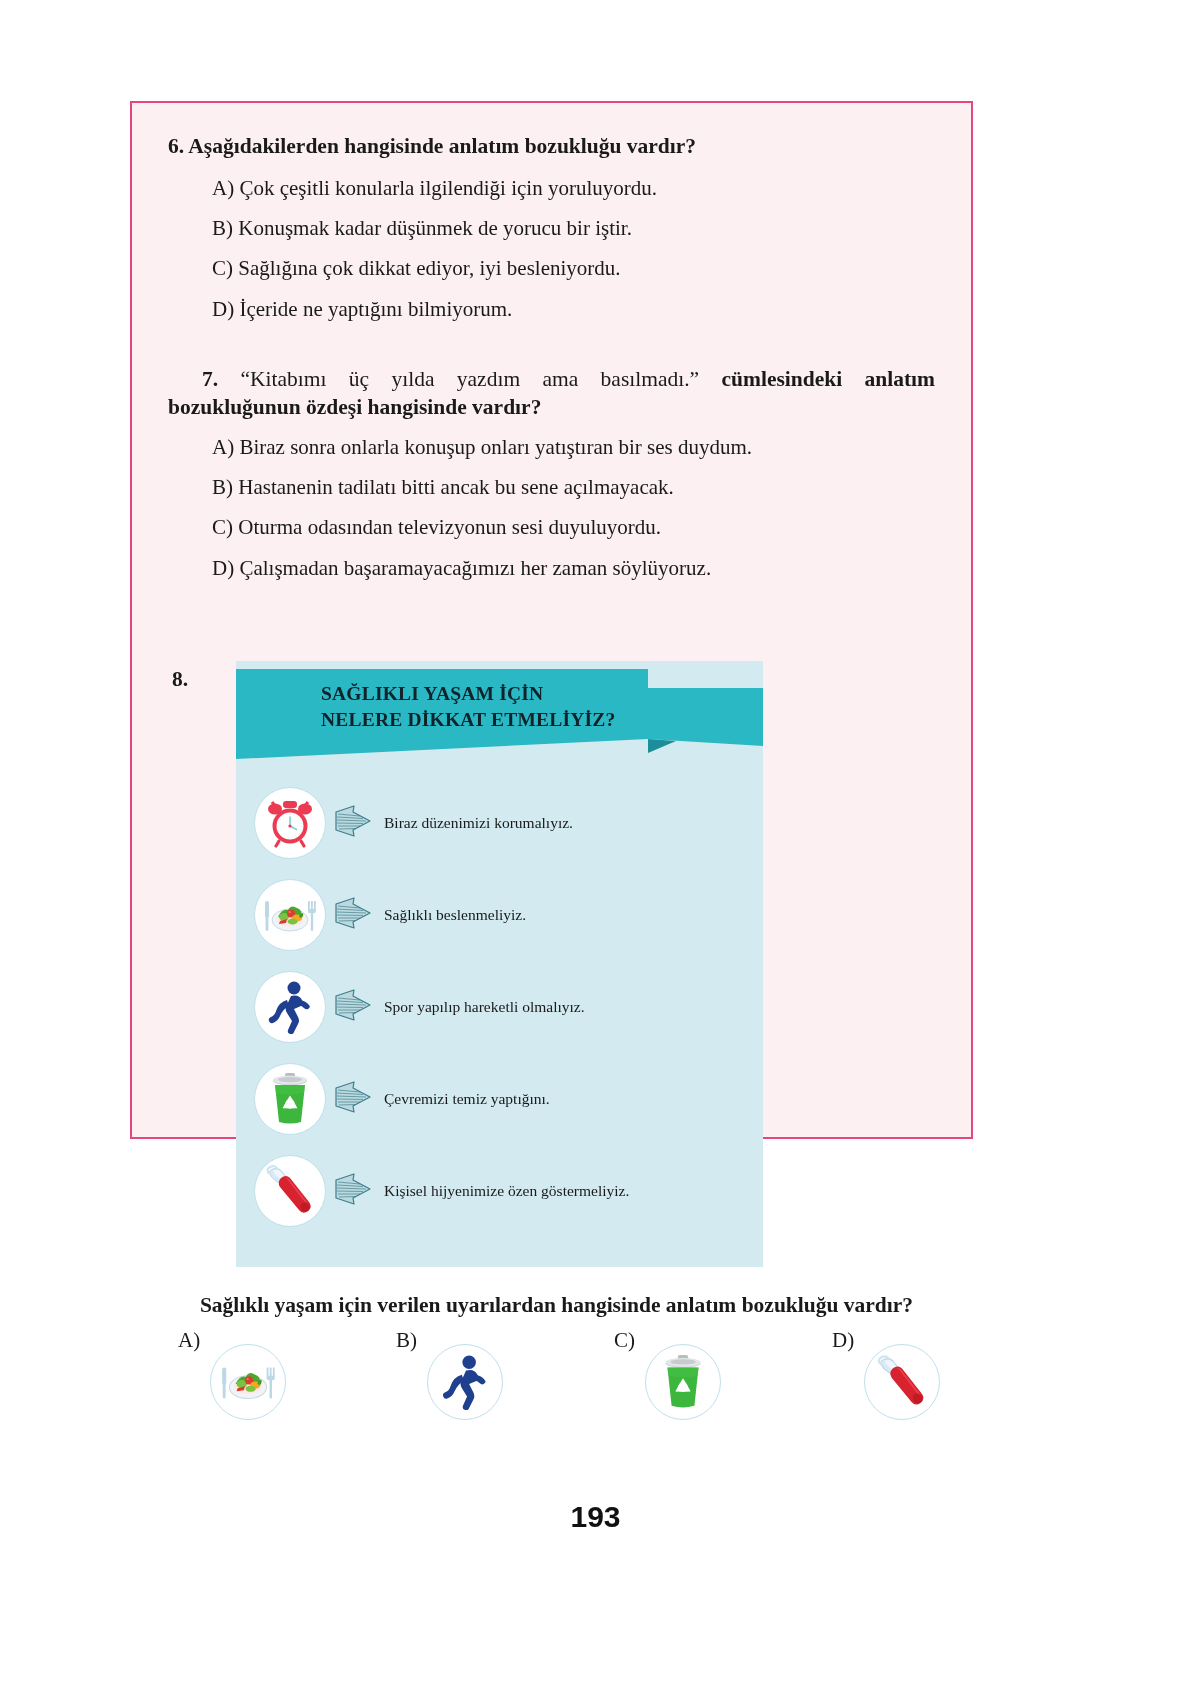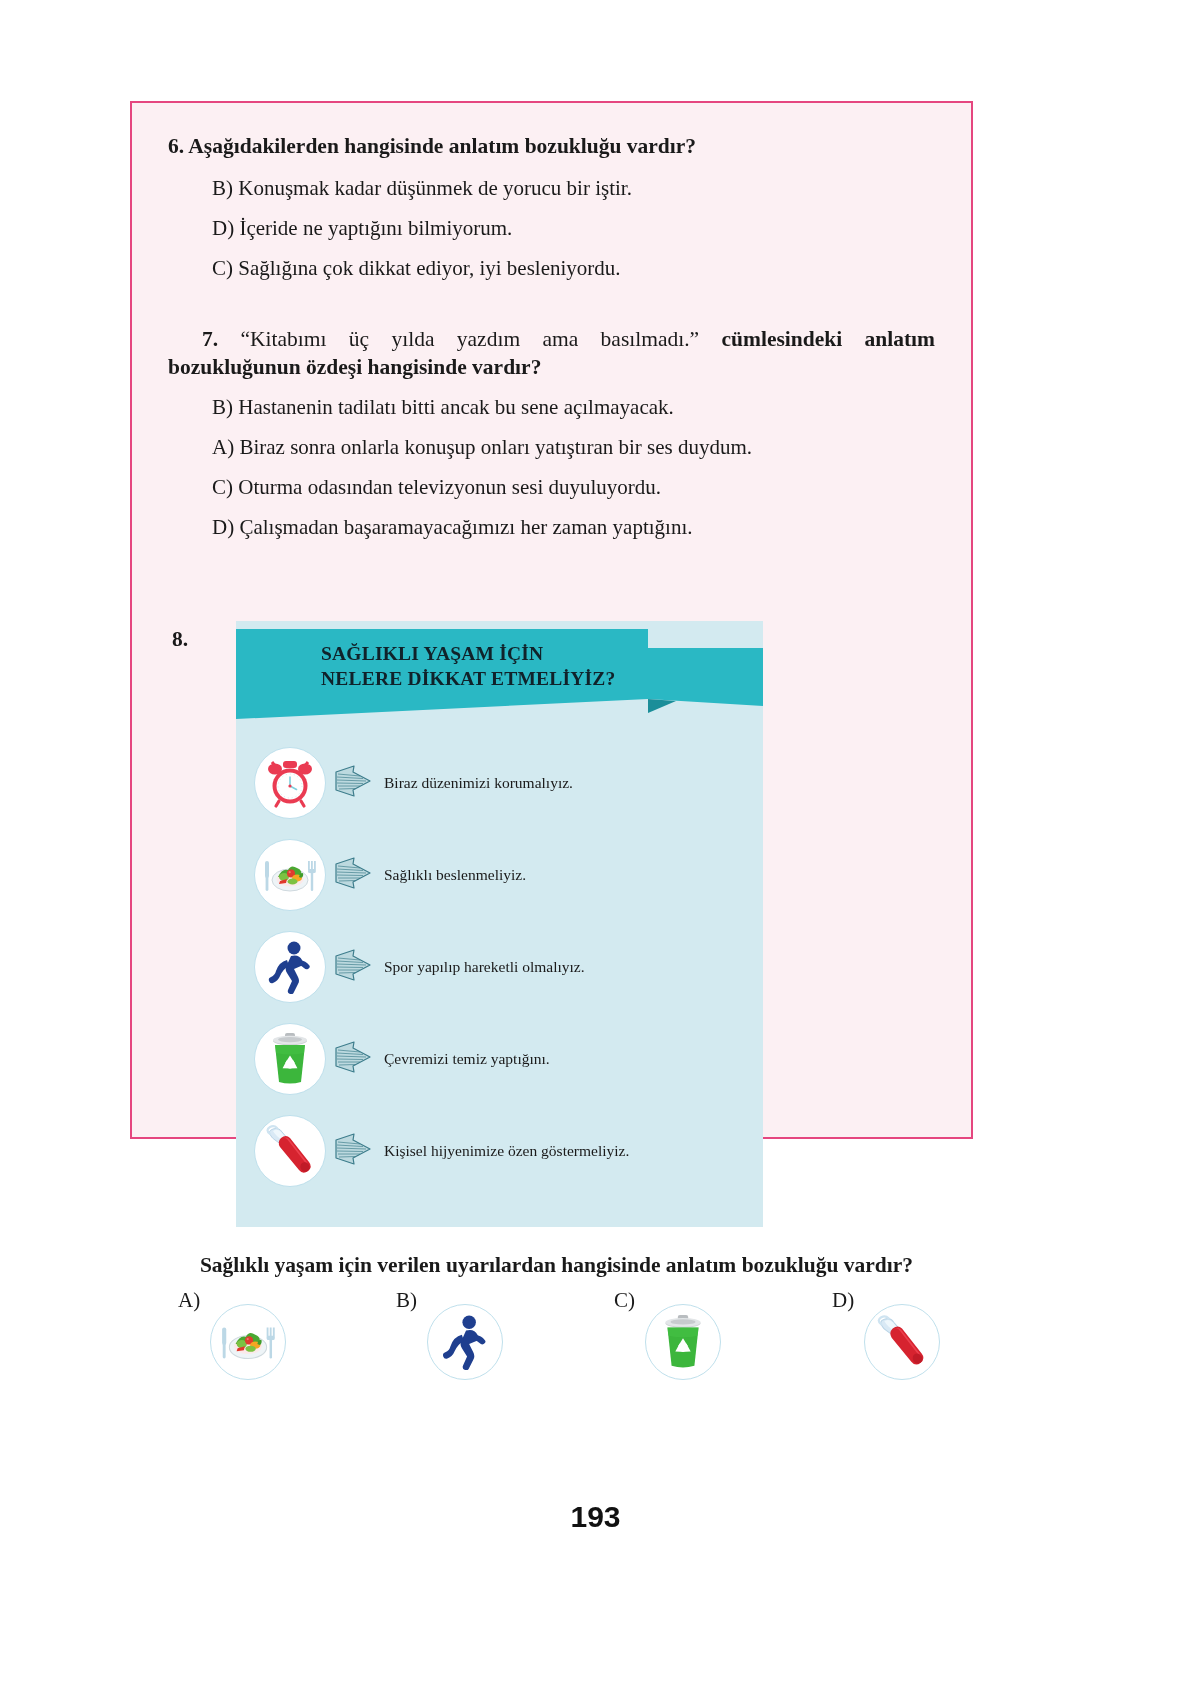--- a/index.html
+++ b/index.html
@@ -212,36 +212,37 @@
 <body>
 
 <div class="page-frame">
   <div class="content">
 
     <div class="q-block">
       <p class="q-stem">
         <span class="qnum">6.</span>
         <span>Aşağıdakilerden hangisinde anlatım bozukluğu vardır?</span>
       </p>
+      <p class="opt">A) Çok çeşitli konularla ilgilendiği için yoruluyordu.</p>
       <p class="opt">B) Konuşmak kadar düşünmek de yorucu bir iştir.</p>
+      <p class="opt">C) Sağlığına çok dikkat ediyor, iyi besleniyordu.</p>
       <p class="opt">D) İçeride ne yaptığını bilmiyorum.</p>
-      <p class="opt">C) Sağlığına çok dikkat ediyor, iyi besleniyordu.</p>
     </div>
 
     <div class="gap-lg"></div>
 
     <div class="q-block">
       <p class="q-stem q7-stem">
         <span class="qnum">7.</span>
         <span class="quoted">“Kitabımı üç yılda yazdım ama basılmadı.”</span><span> cümlesindeki anlatım bozukluğunun özdeşi hangisinde vardır?</span>
       </p>
+      <p class="opt">A) Biraz sonra onlarla konuşup onları yatıştıran bir ses duydum.</p>
       <p class="opt">B) Hastanenin tadilatı bitti ancak bu sene açılmayacak.</p>
-      <p class="opt">A) Biraz sonra onlarla konuşup onları yatıştıran bir ses duydum.</p>
       <p class="opt">C) Oturma odasından televizyonun sesi duyuluyordu.</p>
-      <p class="opt">D) Çalışmadan başaramayacağımızı her zaman yaptığını.</p>
+      <p class="opt">D) Çalışmadan başaramayacağımızı her zaman söylüyoruz.</p>
     </div>
 
     <div class="gap-xl"></div>
 
     <div class="infographic-wrap">
       <span class="q8-num">8.</span>
 
       <div class="info-card">
 
         <div class="banner">

